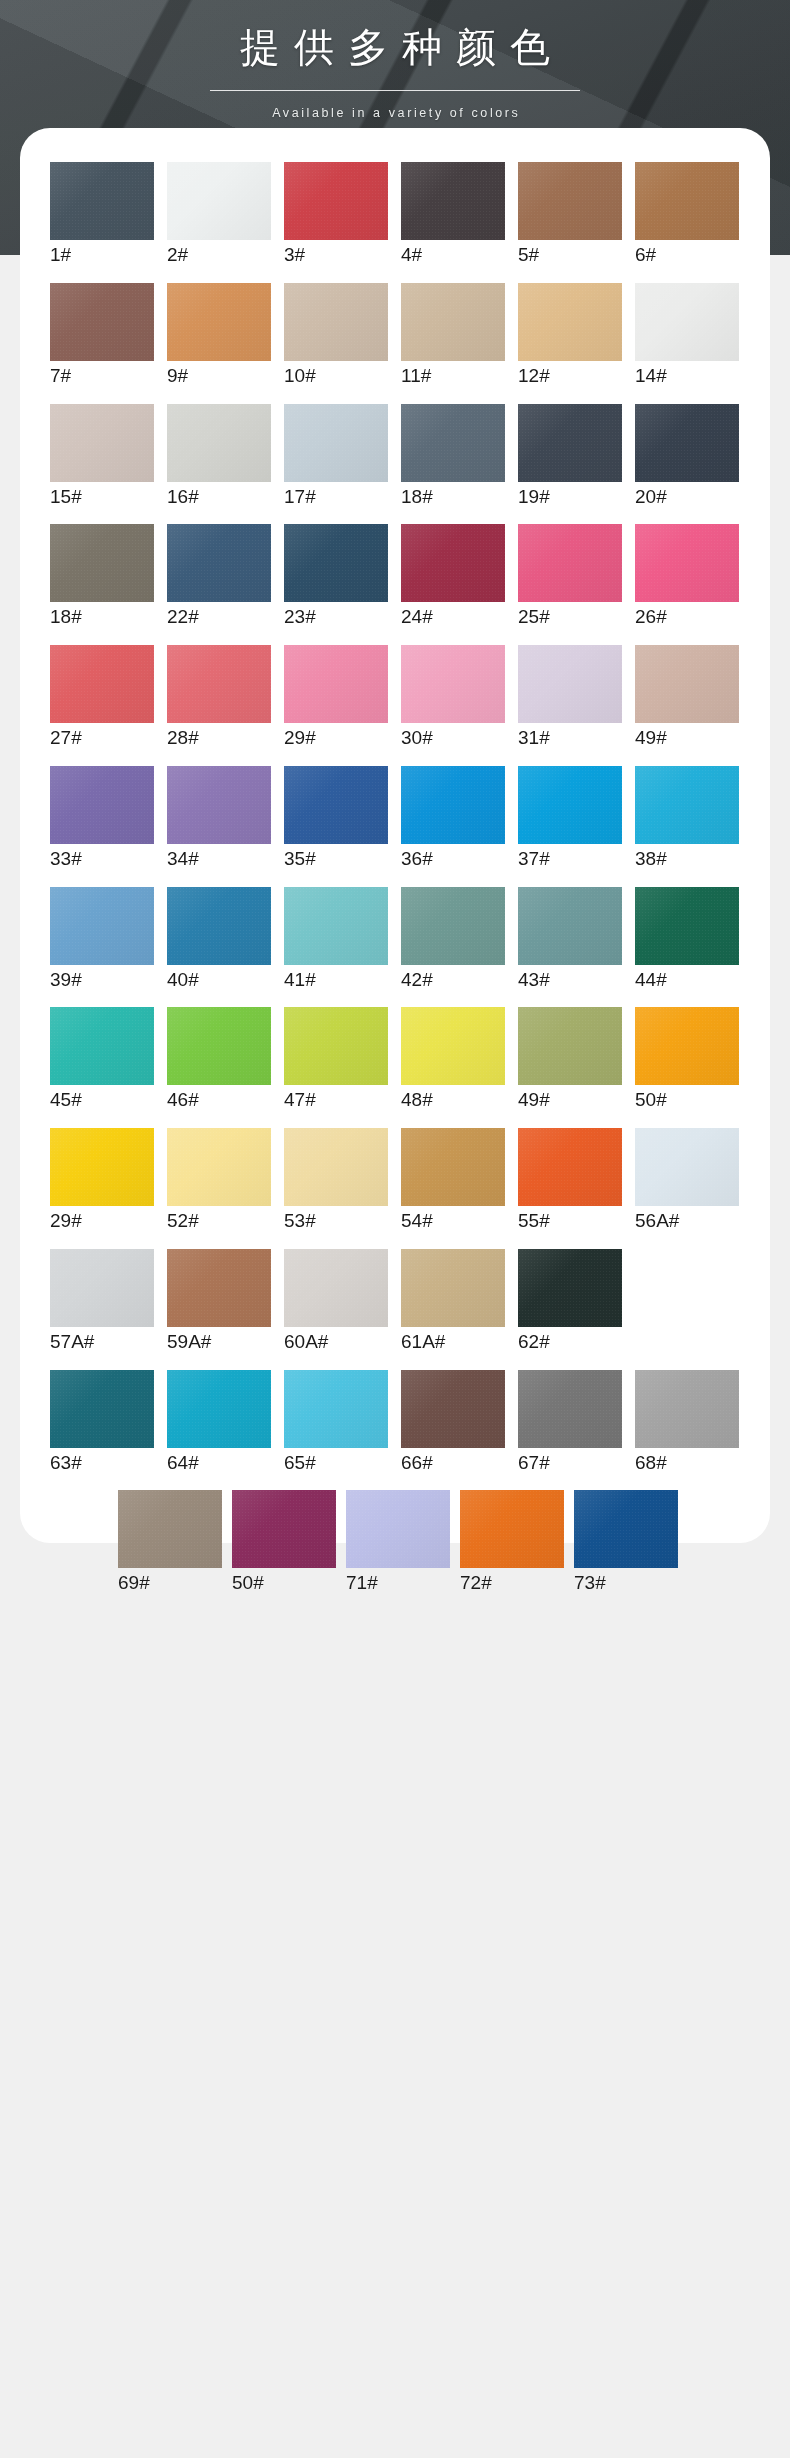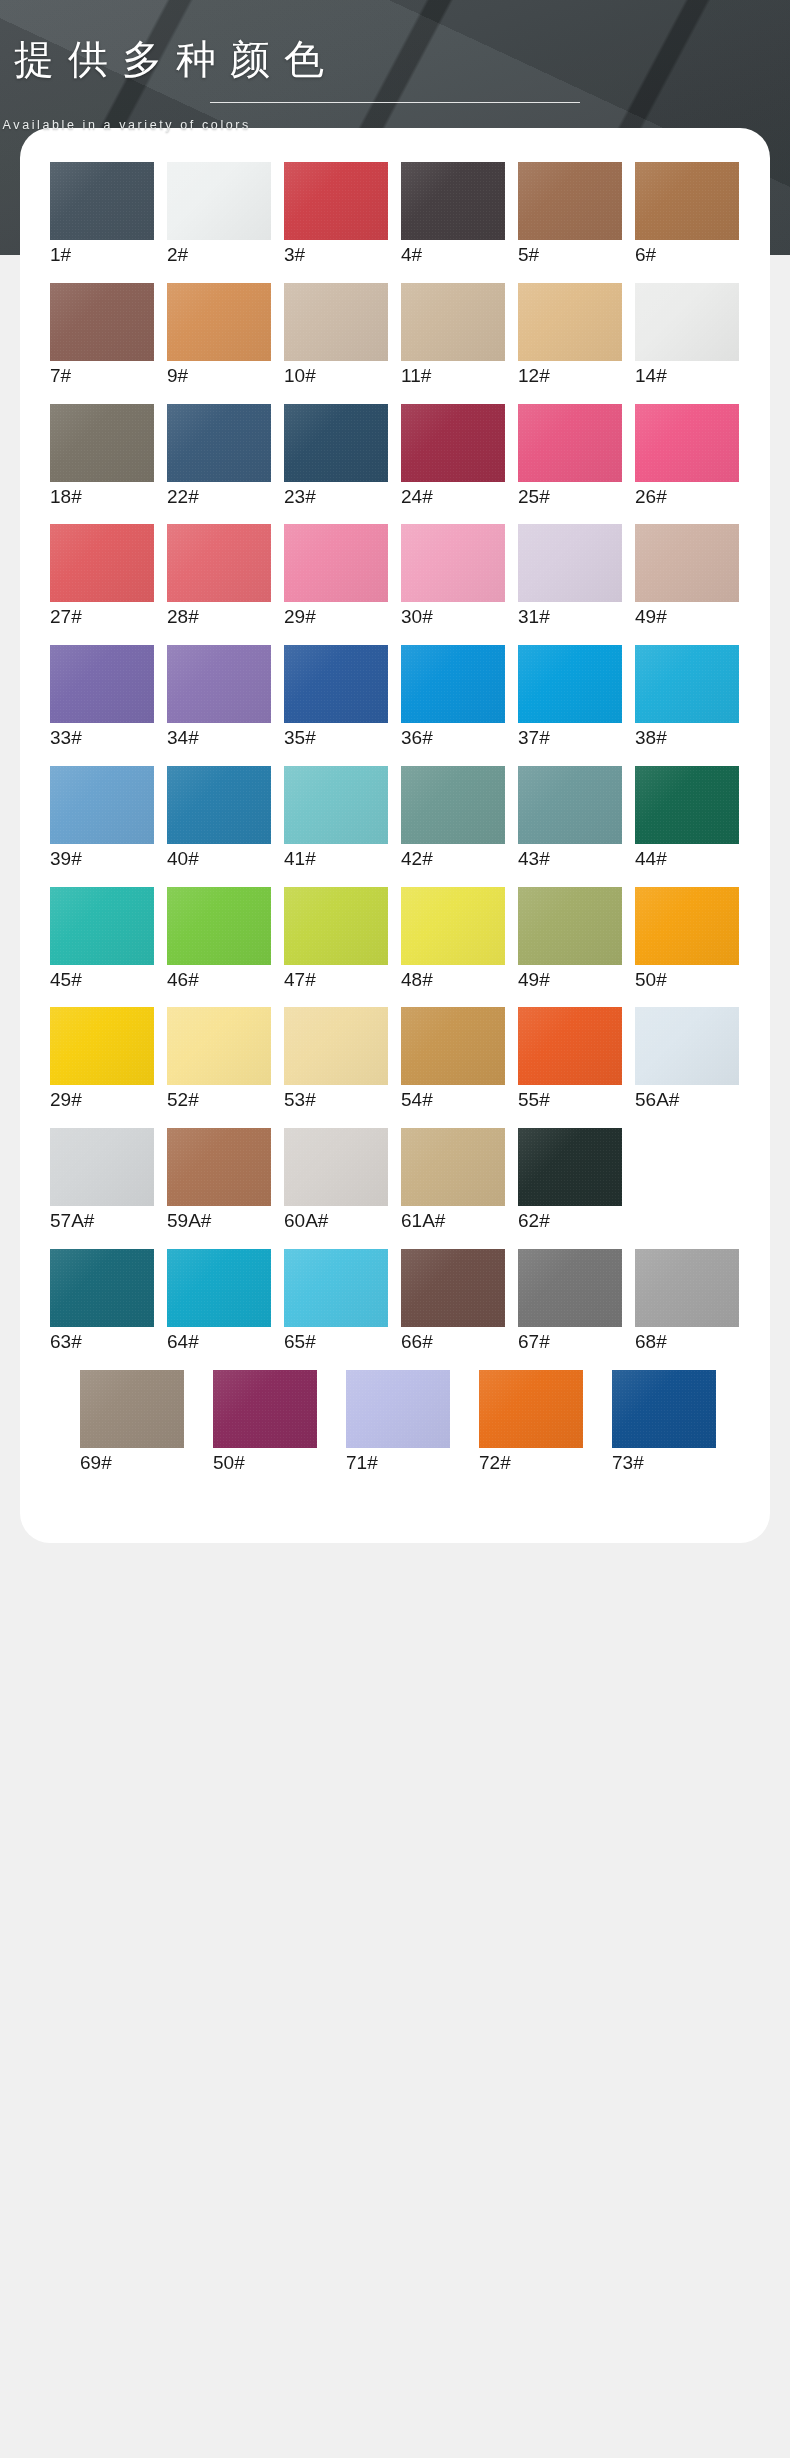--- a/index.html
+++ b/index.html
@@ -18,21 +18,21 @@
     background:
       linear-gradient(118deg, rgba(255,255,255,0.06) 0 18%, rgba(0,0,0,0.22) 18.4% 20.5%, rgba(255,255,255,0.03) 20.9% 46%, rgba(0,0,0,0.26) 46.4% 48.6%, rgba(255,255,255,0.04) 49% 74%, rgba(0,0,0,0.24) 74.4% 76.4%, rgba(255,255,255,0.02) 76.8% 100%),
       linear-gradient(160deg,#4a5154 0%,#434a4d 35%,#3a4043 70%,#333a3d 100%);
     overflow:hidden;
   }
   .header:after{
     content:"";position:absolute;inset:0;
     background:linear-gradient(205deg, rgba(0,0,0,0.18) 0 30%, rgba(255,255,255,0.05) 30% 62%, rgba(0,0,0,0.2) 62% 100%);
     opacity:.55;
   }
-  .header-inner{position:relative;z-index:3;text-align:left;padding-top:32px;}
+  .header-inner{position:relative;z-index:3;text-align:center;padding-top:20px;}
   .title{
     color:#ffffff;font-size:40px;letter-spacing:14px;
     font-weight:400;line-height:1.35;
     text-indent:14px;
     font-family:"DejaVu Sans","Liberation Sans",sans-serif;
     text-shadow:0 1px 3px rgba(0,0,0,.35);
   }
   .rule{
     width:370px;height:1px;background:rgba(255,255,255,.85);
     margin:16px auto 0;
@@ -51,21 +51,21 @@
     padding:0;
   }
   .card-body{padding:34px 30px 10px 30px;}
 
   .grid-row{
     display:flex;
     justify-content:flex-start;
     gap:13px;
     margin-bottom:16px;
   }
-  .grid-row.last{justify-content:center;gap:29px;margin-left:6px;}
+  .grid-row.last{justify-content:center;gap:10px;margin-left:6px;}
 
   .cell{width:104px;}
   .swatch{
     width:104px;height:78px;
     position:relative;overflow:hidden;
     background-repeat:no-repeat;
   }
   .swatch:before{
     content:"";position:absolute;inset:0;
     background-image:
@@ -148,20 +148,46 @@
             <div class="swatch" style="background-color: rgb(224, 189, 140);"></div>
             <div class="label">12#</div>
           </div>
           <div class="cell">
             <div class="swatch" style="background-color: rgb(235, 236, 235);"></div>
             <div class="label">14#</div>
           </div>
         </div>
         <div class="grid-row">
           <div class="cell">
+            <div class="swatch" style="background-color: rgb(209, 196, 189);"></div>
+            <div class="label">15#</div>
+          </div>
+          <div class="cell">
+            <div class="swatch" style="background-color: rgb(211, 212, 207);"></div>
+            <div class="label">16#</div>
+          </div>
+          <div class="cell">
+            <div class="swatch" style="background-color: rgb(195, 207, 215);"></div>
+            <div class="label">17#</div>
+          </div>
+          <div class="cell">
+            <div class="swatch" style="background-color: rgb(92, 107, 120);"></div>
+            <div class="label">18#</div>
+          </div>
+          <div class="cell">
+            <div class="swatch" style="background-color: rgb(62, 71, 83);"></div>
+            <div class="label">19#</div>
+          </div>
+          <div class="cell">
+            <div class="swatch" style="background-color: rgb(55, 65, 78);"></div>
+            <div class="label">20#</div>
+          </div>
+        </div>
+        <div class="grid-row">
+          <div class="cell">
             <div class="swatch" style="background-color: rgb(122, 116, 104);"></div>
             <div class="label">18#</div>
           </div>
           <div class="cell">
             <div class="swatch" style="background-color: rgb(60, 92, 122);"></div>
             <div class="label">22#</div>
           </div>
           <div class="cell">
             <div class="swatch" style="background-color: rgb(46, 79, 104);"></div>
             <div class="label">23#</div>

